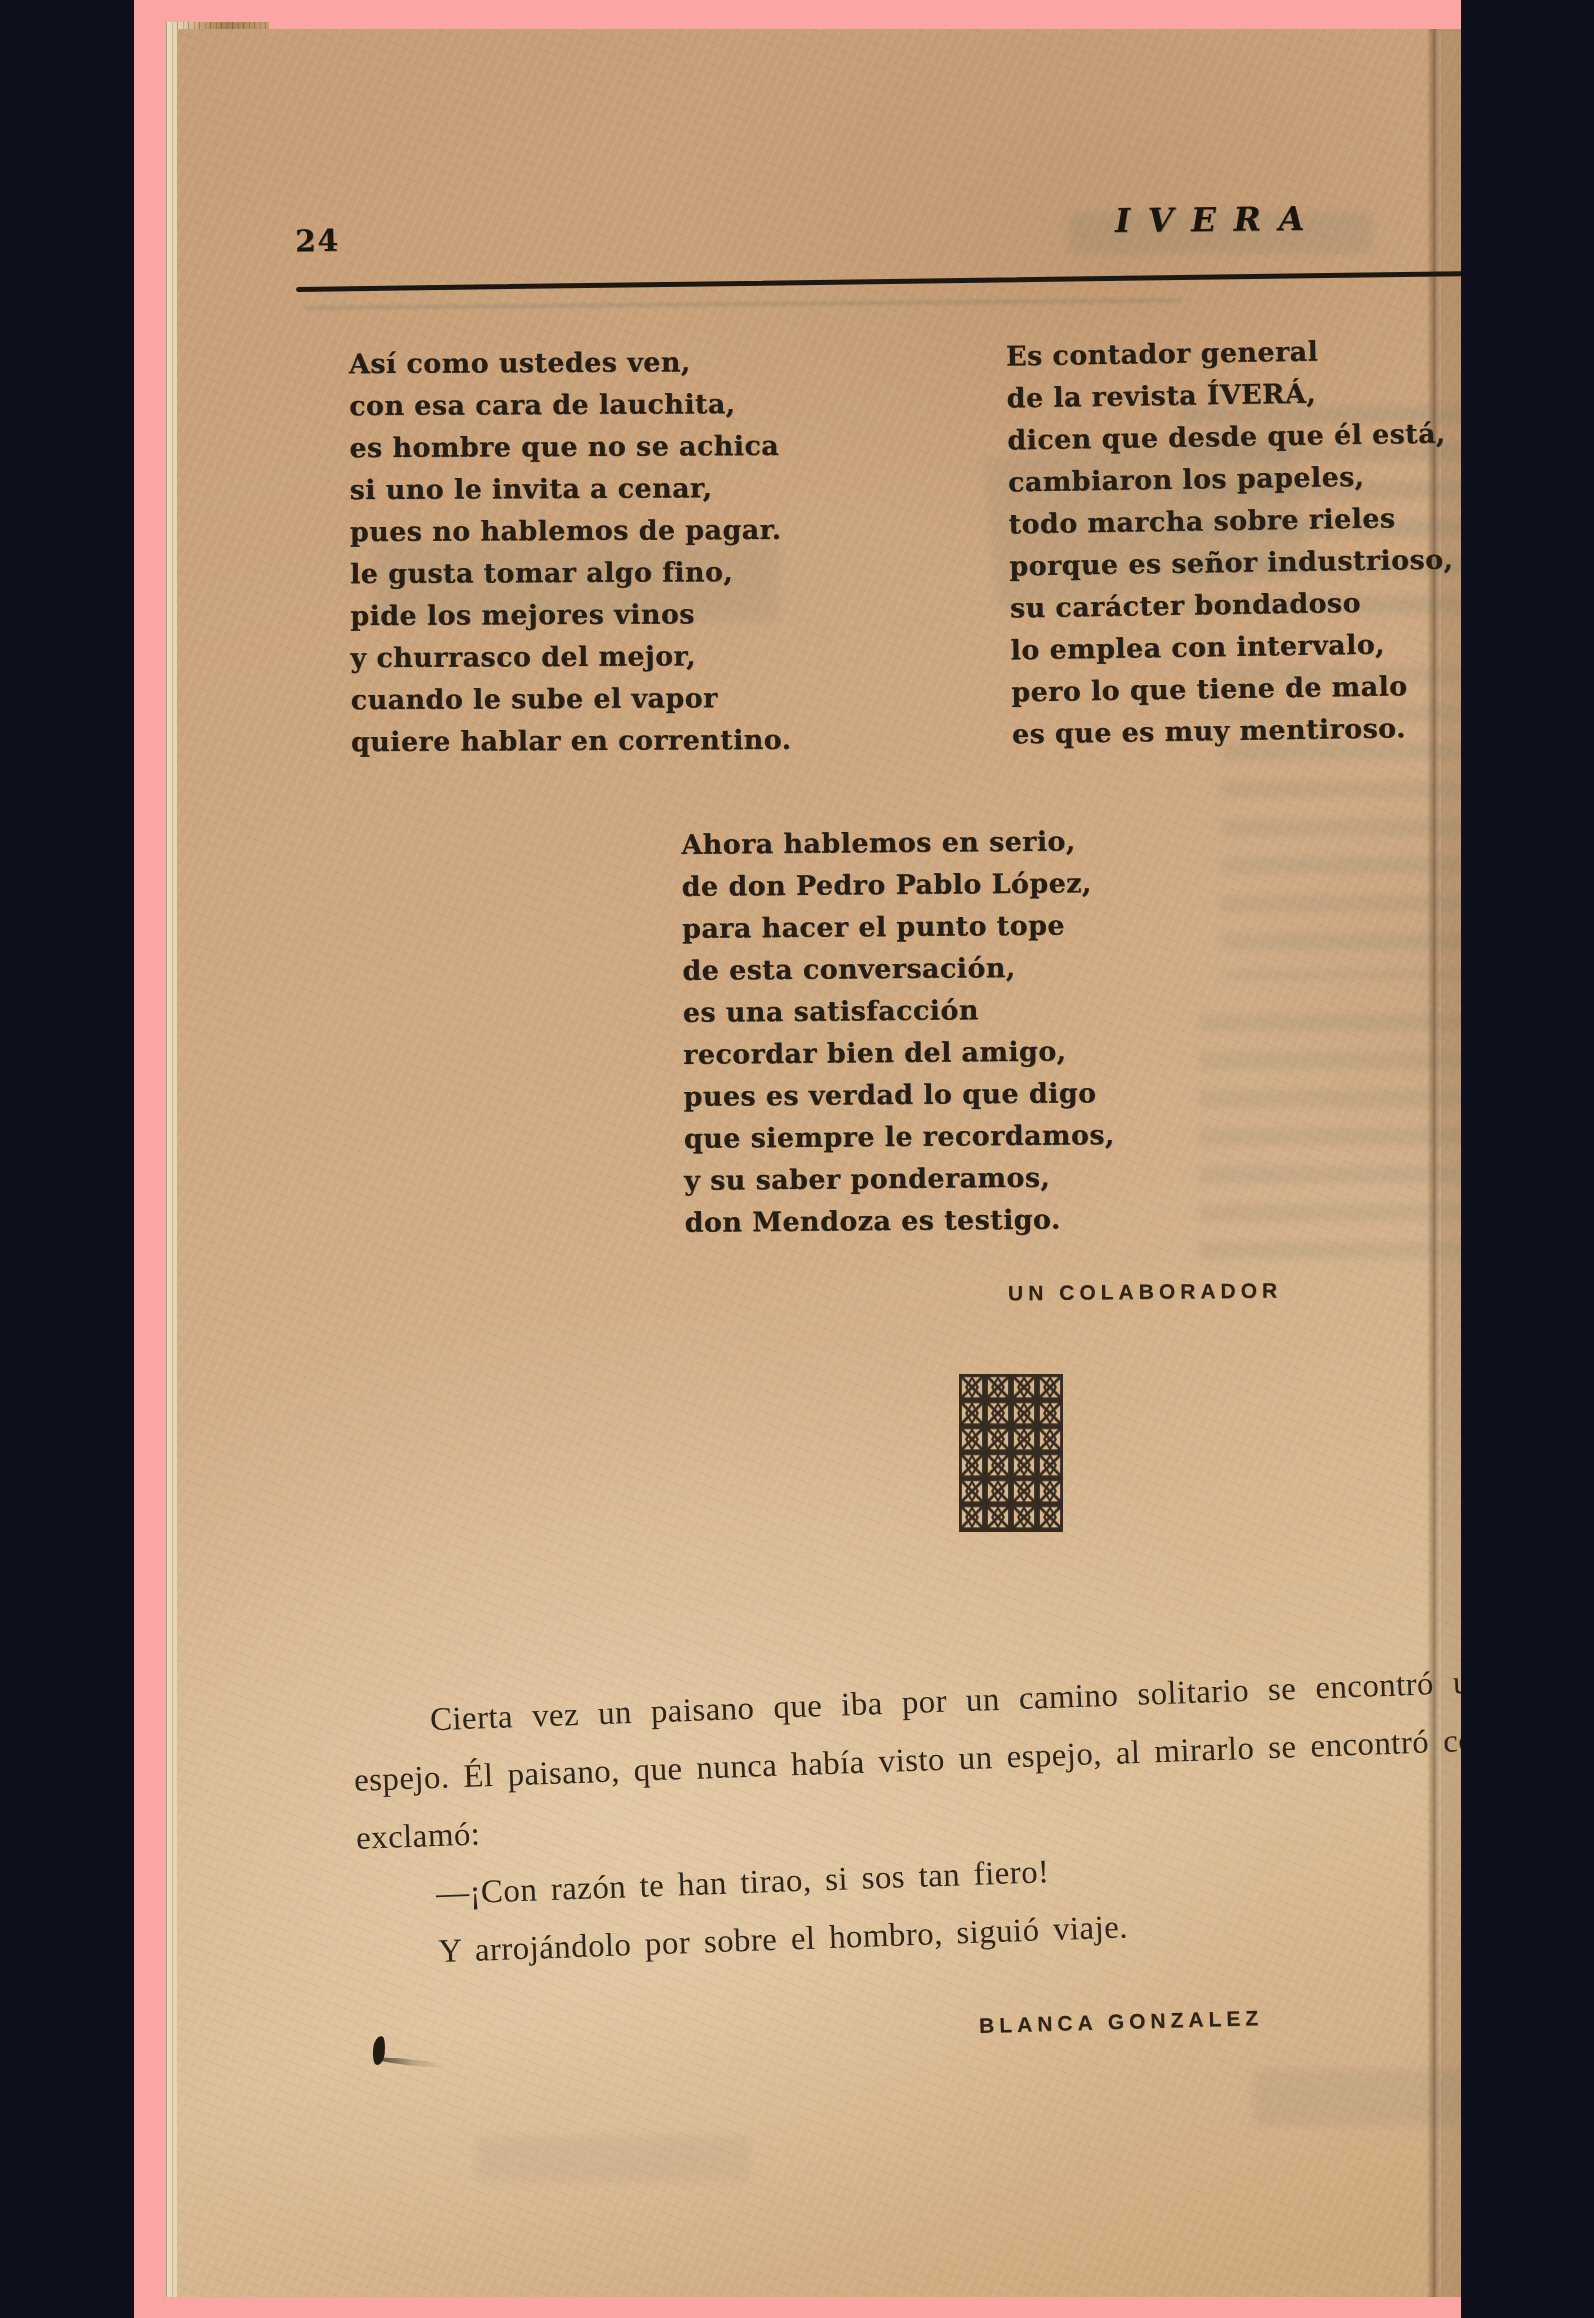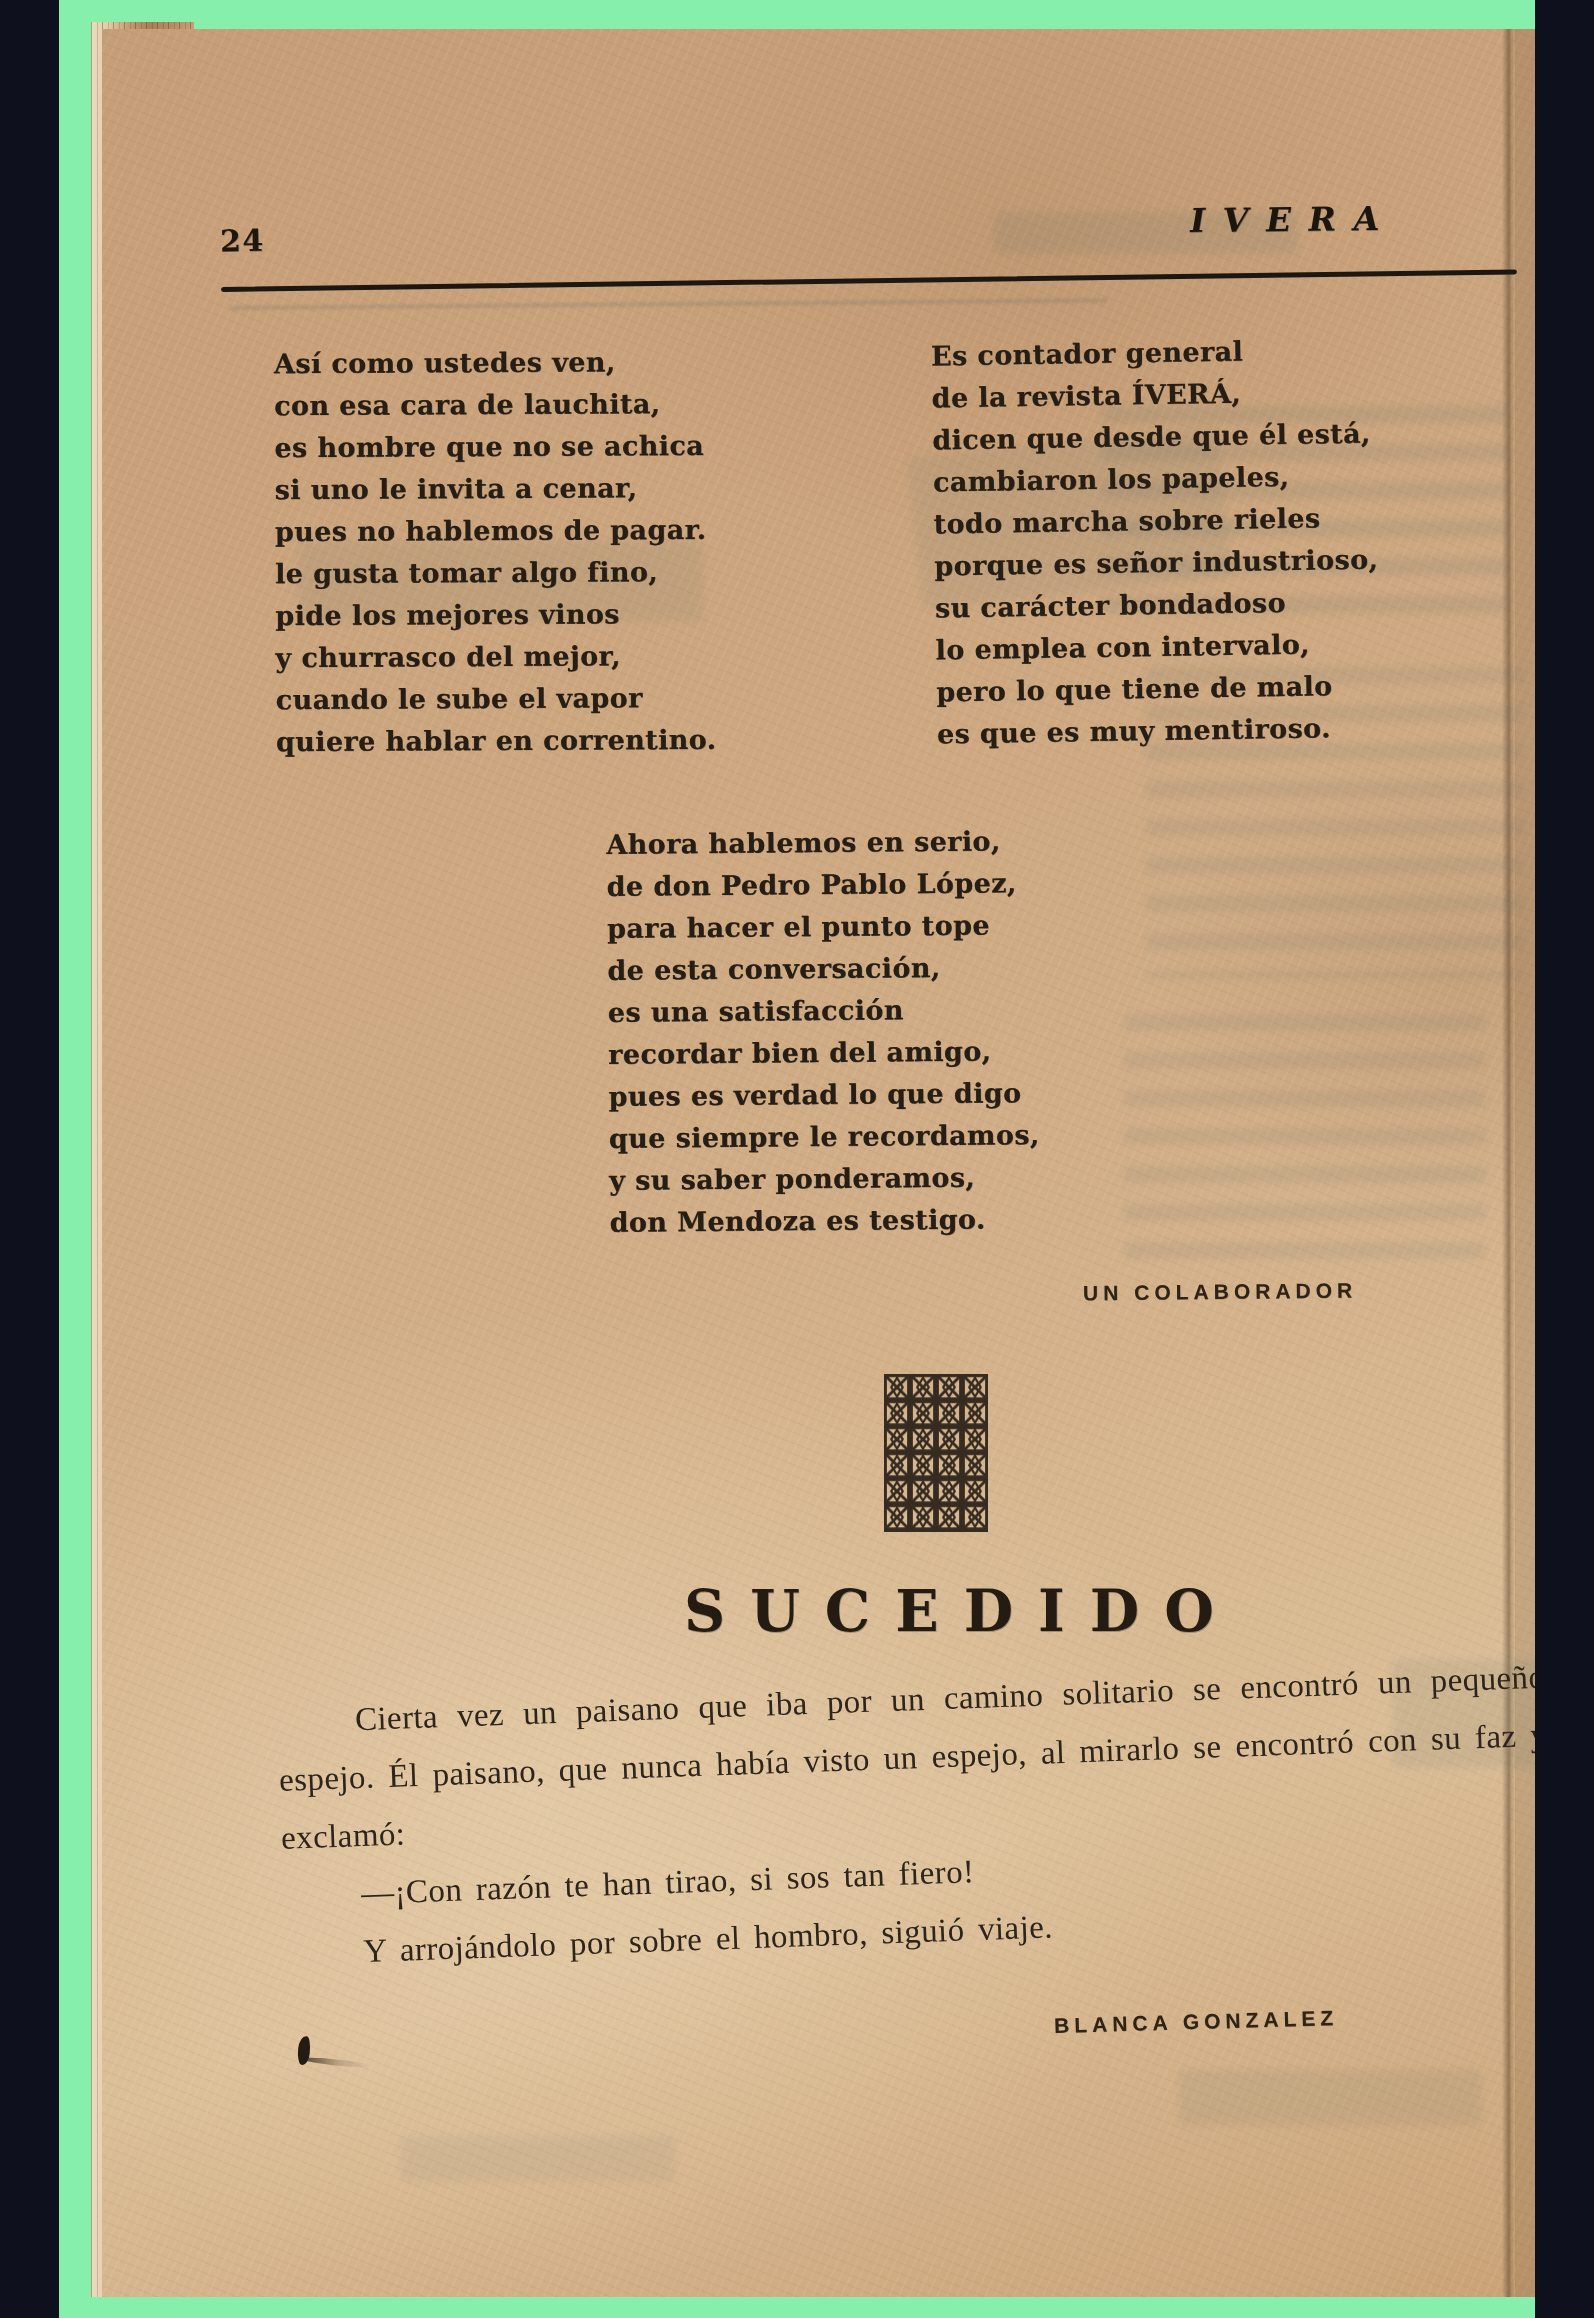--- a/index.html
+++ b/index.html
@@ -1,18 +1,18 @@
 <!DOCTYPE html>
 <html style="font-size:11.6px"><head>
 <meta charset="utf-8">
 <style>
   html,body { margin:0; padding:0; background:#0e111d; }
   .scan {
-    position:relative; width:1476px; height:2319px; margin:0 auto;
-    background:#86efac; overflow:hidden;
+    position:relative; width:1327px; height:2319px; margin:0 auto;
+    background:#fca5a5; overflow:hidden;
     font-family:"DejaVu Serif", serif;
   }
   
   .page-stack {
     position:absolute; left:32px; top:22px; width:103px; height:2275px;
     background:linear-gradient(90deg,#ecdcbf 0%,#e2cda9 16%,#c29a6e 38%,#a97f57 58%,#b68d63 78%,#c79f77 100%);
   }
   .page-stack::after {
     content:""; position:absolute; inset:0;
     background:repeating-linear-gradient(90deg, rgba(72,46,24,.38) 0 1.4px, transparent 1.4px 5.8px,
@@ -188,21 +188,20 @@
           <rect x="2" y="2" width="32" height="32" fill="none" stroke="#2a2118" stroke-width="4"></rect>
           <path d="M3 3 L33 33 M33 3 L3 33" stroke="#2a2118" stroke-width="4" fill="none"></path>
           <path d="M18 5 L26 18 L18 31 L10 18 Z" fill="none" stroke="#2a2118" stroke-width="3"></path>
         </pattern>
       </defs>
       <rect x="0" y="0" width="144" height="218" fill="url(#orn)"></rect>
       <rect x="0" y="0" width="144" height="218" fill="none" stroke="#2a2118" stroke-width="5"></rect>
     </svg>
   </div>
 
-  <div class="story-title">SUCEDIDO</div>
 
   <div class="story">
     <p>Cierta vez un paisano que iba por un camino solitario se encontró un pequeño espejo. Él paisano, que nunca había visto un espejo, al mirarlo se encontró con su faz y exclamó:</p>
     <p>—¡Con razón te han tirao, si sos tan fiero!</p>
     <p>Y arrojándolo por sobre el hombro, siguió viaje.</p>
   </div>
 
   <div class="byline gonzalez">BLANCA GONZALEZ</div>
 
   <div class="blot"></div>

